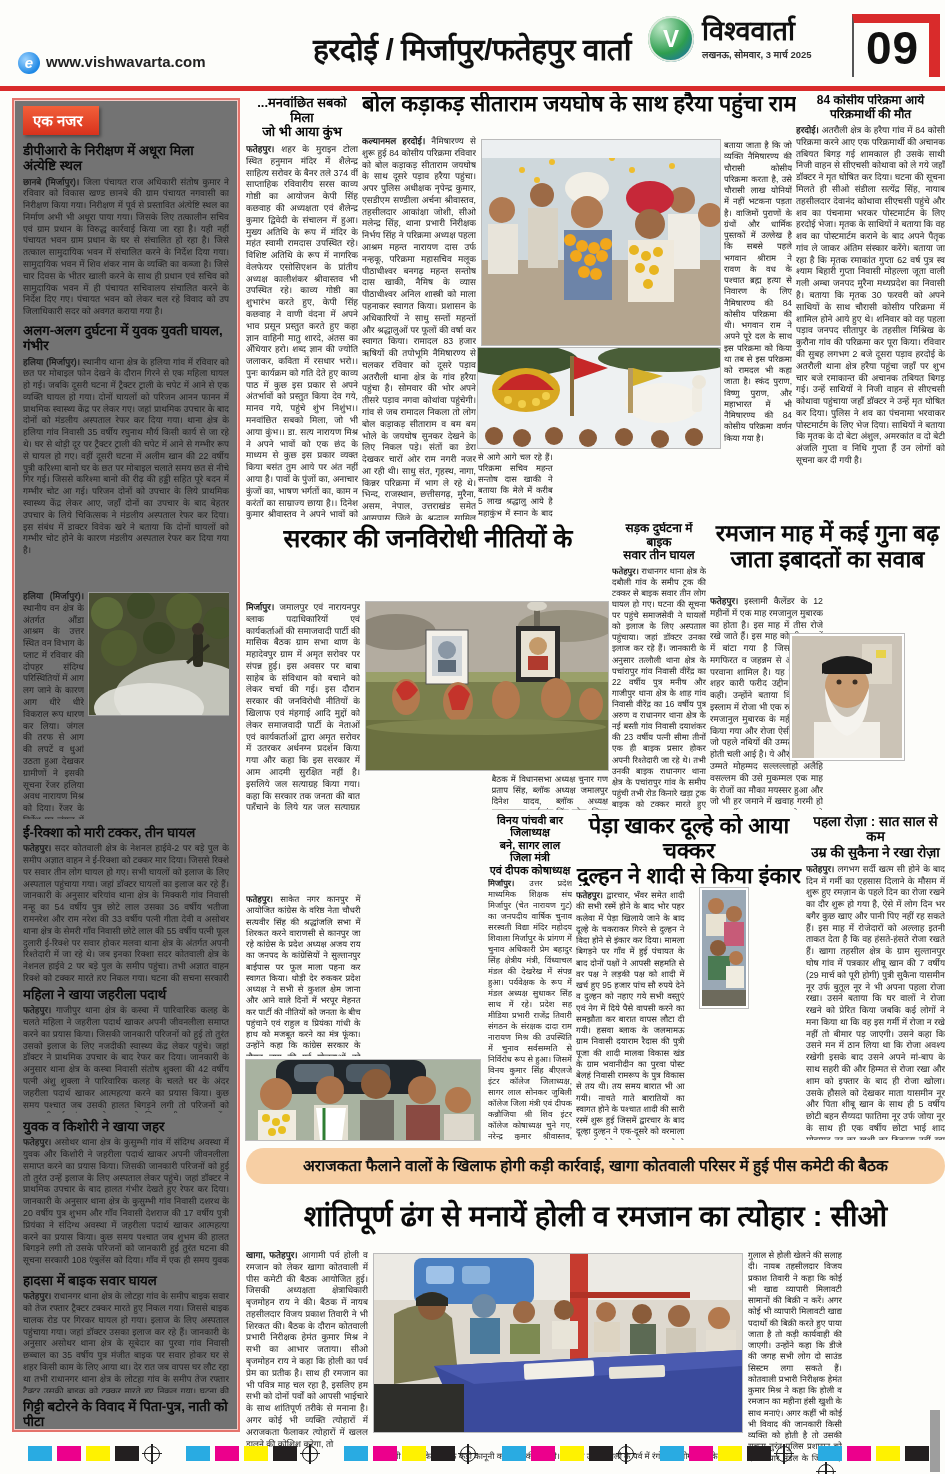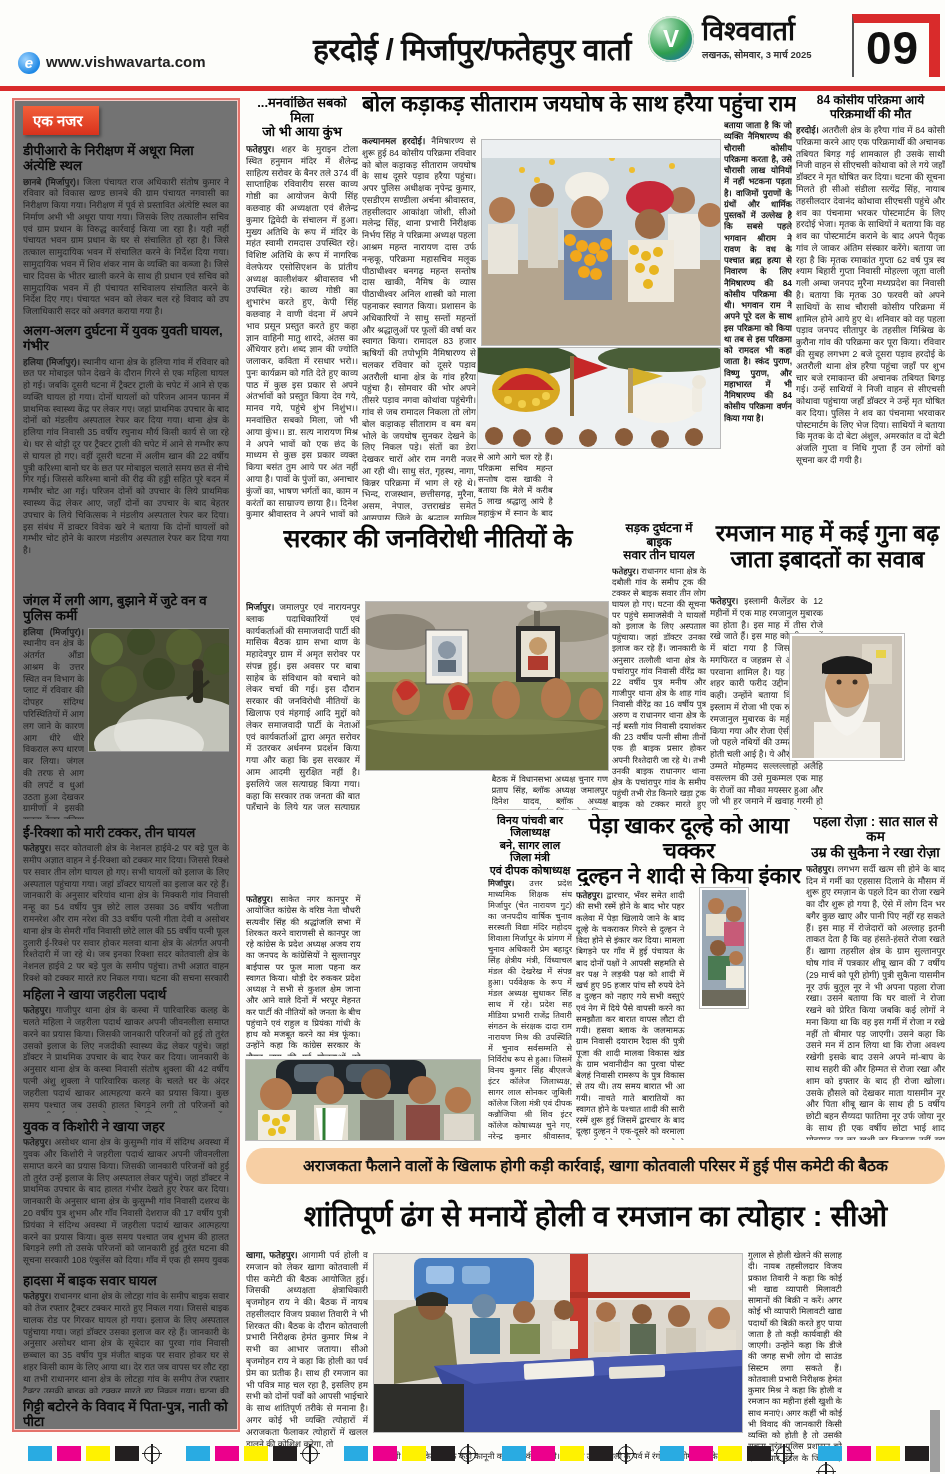--- a/index.html
+++ b/index.html
@@ -81,21 +81,20 @@
       <h3 class="sttl">डीपीआरो के निरीक्षण में अधूरा मिला अंत्येष्टि स्थल</h3>
       <p class="bd"><b class="dl">छानबे (मिर्जापुर)।</b> <span>जिला पंचायत राज अधिकारी संतोष कुमार ने रविवार को विकास खण्ड छानबे की ग्राम पंचायत नगवासी का निरीक्षण किया गया। निरीक्षण में पूर्व से प्रस्तावित अंत्येष्टि स्थल का निर्माण अभी भी अधूरा पाया गया। जिसके लिए तत्कालीन सचिव एवं ग्राम प्रधान के विरुद्ध कार्रवाई किया जा रहा है। यही नहीं पंचायत भवन ग्राम प्रधान के घर से संचालित हो रहा है। जिसे तत्काल सामुदायिक भवन में संचालित करने के निर्देश दिया गया। सामुदायिक भवन में शिव शंकर नाम के व्यक्ति का कब्जा है। जिसे चार दिवस के भीतर खाली करने के साथ ही प्रधान एवं सचिव को सामुदायिक भवन में ही पंचायत सचिवालय संचालित करने के निर्देश दिए गए। पंचायत भवन को लेकर चल रहे विवाद को उप जिलाधिकारी सदर को अवगत कराया गया है।</span></p>
     </div>
 
     <div class="sart" style="height:266px;">
       <h3 class="sttl">अलग-अलग दुर्घटना में युवक युवती घायल, गंभीर</h3>
       <p class="bd"><b class="dl">हलिया (मिर्जापुर)।</b> <span>स्थानीय थाना क्षेत्र के हलिया गांव में रविवार को छत पर मोबाइल फोन देखने के दौरान गिरने से एक महिला घायल हो गई। जबकि दूसरी घटना में ट्रैक्टर ट्राली के चपेट में आने से एक व्यक्ति घायल हो गया। दोनों घायलों को परिजन आनन फानन में प्राथमिक स्वास्थ्य केंद्र पर लेकर गए। जहां प्राथमिक उपचार के बाद दोनों को मंडलीय अस्पताल रेफर कर दिया गया। थाना क्षेत्र के हलिया गांव निवासी 35 वर्षीय रघुनाथ मौर्य किसी कार्य से जा रहे थे। घर से थोड़ी दूर पर ट्रैक्टर ट्राली की चपेट में आने से गम्भीर रूप से घायल हो गए। वहीं दूसरी घटना में अलीम खान की 22 वर्षीय पुत्री करिश्मा बानो घर के छत पर मोबाइल चलाते समय छत से नीचे गिर गई। जिससे करिश्मा बानो की रीढ़ की हड्डी सहित पूरे बदन में गम्भीर चोट आ गई। परिजन दोनों को उपचार के लिये प्राथमिक स्वास्थ्य केंद्र लेकर आए, जहाँ दोनों का उपचार के बाद बेहतर उपचार के लिये चिकित्सक ने मंडलीय अस्पताल रेफर कर दिया। इस संबंध में डाक्टर विवेक खरे ने बताया कि दोनों घायलों को गम्भीर चोट होने के कारण मंडलीय अस्पताल रेफर कर दिया गया है।</span></p>
     </div>
 
     <div class="sart" style="height:228px;">
-      <h3 class="sttl">जंगल में लगी आग, बुझाने में जुटे वन व पुलिस कर्मी</h3>
       <svg width="140" height="122" style="float:right;margin:2px 0 3px 5px;outline:1px solid #999;" viewBox="0 0 140 122">
         <rect width="140" height="122" fill="#4a4f33"></rect>
         <circle cx="18" cy="20" r="16" fill="#5d6b3a"></circle>
           <circle cx="52" cy="12" r="14" fill="#3e4a28"></circle>
         <circle cx="95" cy="18" r="18" fill="#556032"></circle>
           <circle cx="130" cy="30" r="16" fill="#46522c"></circle>
         <circle cx="30" cy="55" r="18" fill="#515c31"></circle>
           <circle cx="70" cy="45" r="16" fill="#3c4726"></circle>
         <ellipse cx="95" cy="105" rx="70" ry="38" fill="#cfcfc8" opacity="0.9"></ellipse>
         <ellipse cx="60" cy="115" rx="55" ry="25" fill="#e4e4de" opacity="0.9"></ellipse>
@@ -221,21 +220,21 @@
     <rect x="150" y="20" width="5" height="45" fill="#b59a62"></rect>
       <path d="M155 20 L185 28 L155 38 Z" fill="#d4b02a"></path>
   </svg>
 
   <div class="abs cols3" style="left:478px;top:452px;width:242px;height:66px;overflow:hidden;">
     <p class="bd" style="font-size:8.3px;"><span>से आगे आगे चल रहे हैं। परिक्रमा सचिव महन्त सन्तोष दास खाकी ने बताया कि मेले में करीब 5 लाख श्रद्धालु आये है महाकुंभ में स्नान के बाद लोग परिक्रमा में भाग लेने आये। परिक्रमा पड़ाव हरैया पर इस बार हरदोई के प्रशासन ने भरपूर व्यवस्था की पर विद्युत व पेयजल की व्यवस्था कमजोर दिखी।</span>
     
      </p>
   </div>
 
-  <div class="abs" style="left:724px;top:120px;width:68px;height:384px;overflow:hidden;font-weight:bold;">
+  <div class="abs" style="left:724px;top:140px;width:68px;height:384px;overflow:hidden;">
     <p class="bd" style="font-size:8.4px;height:384px;">बताया जाता है कि जो व्यक्ति नैमिषारण्य की चौरासी कोसीय परिक्रमा करता है, उसे चौरासी लाख योनियों में नहीं भटकना पड़ता है। वाजिमों पुराणों के ग्रंथों और धार्मिक पुस्तकों में उल्लेख है कि सबसे पहले भगवान श्रीराम ने रावण के वध के पश्चात ब्रह्म हत्या से निवारण के लिए नैमिषारण्य की 84 कोसीय परिक्रमा की थी। भगवान राम ने अपने पूरे दल के साथ इस परिक्रमा को किया था तब से इस परिक्रमा को रामदल भी कहा जाता है। स्कंद पुराण, विष्णु पुराण, और महाभारत में भी नैमिषारण्य की 84 कोसीय परिक्रमा वर्णन किया गया है।</p>
   </div>
 
   <div class="abs" style="left:796px;top:94px;width:149px;height:426px;overflow:hidden;">
     <div class="hdl" style="font-size:12px;white-space:normal;">
       <div>84 कोसीय परिक्रमा आये</div>
         <div>परिक्रमार्थी की मौत</div>
     </div>
     <p class="bd" style="margin-top:4px;height:382px;"><b class="dl">हरदोई।</b> <span>अतरौली क्षेत्र के हरैया गांव में 84 कोसी परिक्रमा करने आए एक परिक्रमार्थी की अचानक तबियत बिगड़ गई शामकाल ही उसके साथी निजी वाहन से सीएचसी कोथावा को ले गये जहाँ डॉक्टर ने मृत घोषित कर दिया। घटना की सूचना मिलते ही सीओ संडीला सत्येंद्र सिंह, नायाब तहसीलदार देवानंद कोथावा सीएचसी पहुंचे और शव का पंचनामा भरकर पोस्टमार्टम के लिए हरदोई भेजा। मृतक के साथियों ने बताया कि वह शव का पोस्टमार्टम कराने के बाद अपने पैतृक गांव ले जाकर अंतिम संस्कार करेंगे। बताया जा रहा है कि मृतक रमाकांत गुप्ता 62 वर्ष पुत्र स्व श्याम बिहारी गुप्ता निवासी मोहल्ला जूता वाली गली अम्बा जनपद मुरैना मध्यप्रदेश का निवासी है। बताया कि मृतक 30 फरवरी को अपने साथियों के साथ चौरासी कोसीय परिक्रमा में शामिल होने आये हुए थे। शनिवार को वह पहला पड़ाव जनपद सीतापुर के तहसील मिश्रिख के कुरौना गांव की परिक्रमा कर पूरा किया। रविवार की सुबह लगभग 2 बजे दूसरा पड़ाव हरदोई के अतरौली थाना क्षेत्र हरैया पहुंचा जहाँ पर शुभ चार बजे रमाकान्त की अचानक तबियत बिगड़ गई। उन्हें साथियों ने निजी वाहन से सीएचसी कोथावा पहुंचाया जहाँ डॉक्टर ने उन्हें मृत घोषित कर दिया। पुलिस ने शव का पंचनामा भरवाकर पोस्टमार्टम के लिए भेज दिया। साथियों ने बताया कि मृतक के दो बेटा अंशुल, अमरकांत व दो बेटी अंजलि गुप्ता व निधि गुप्ता हैं उन लोगों को सूचना कर दी गयी है।</span></p>
   </div>

